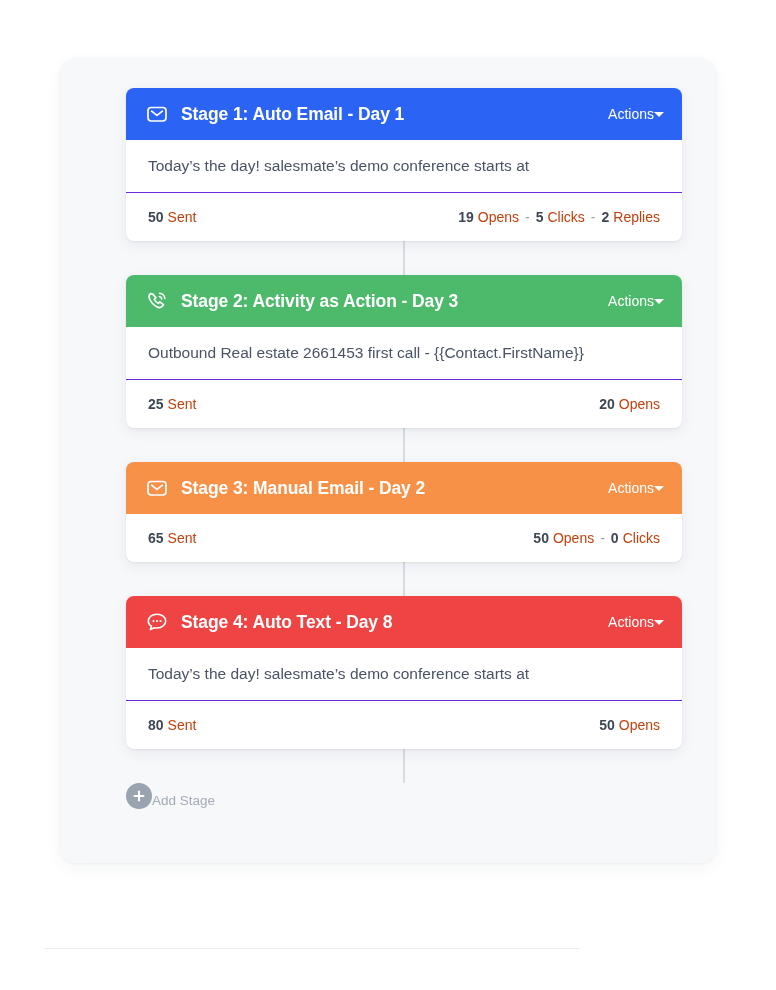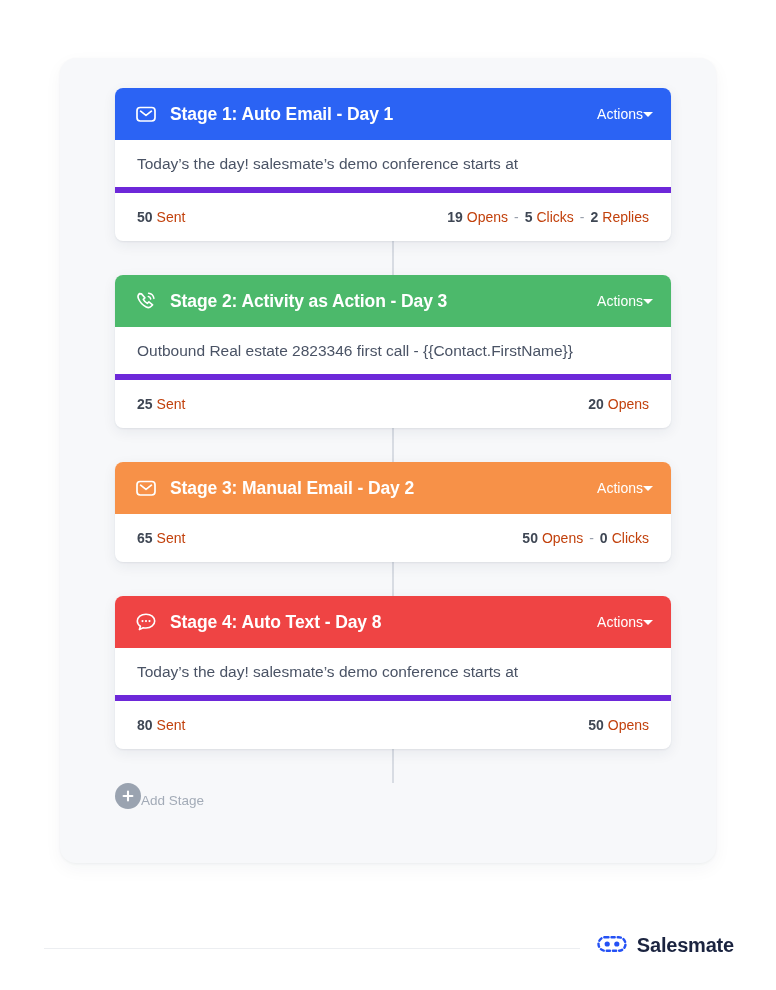--- a/index.html
+++ b/index.html
@@ -28,21 +28,21 @@
     width: 656px;
     height: 805px;
     background: #f7f8fa;
     border-radius: 16px;
     box-shadow: 0 1px 3px rgba(25, 35, 60, 0.05),
                 0 6px 18px rgba(25, 35, 60, 0.045);
   }
 
   .stage-list {
     position: absolute;
-    left: 5px;
+    left: 16px;
     top: 0;
     width: 656px;
     padding: 30px 50px 0 50px;
   }
 
   
   .connector {
     width: 2px;
     height: 34px;
     background: #d8dce3;
@@ -103,21 +103,21 @@
   }
 
   
   .stage-subject {
     height: 53px;
     display: flex;
     align-items: center;
     padding: 0 22px;
     font-size: 15.5px;
     color: #4a5365;
-    border-bottom: 6px solid #6d28d9;
+    border-bottom: 1px solid #6d28d9;
     white-space: nowrap;
     overflow: hidden;
   }
 
   .stage-stats {
     height: 48px;
     display: flex;
     align-items: center;
     justify-content: space-between;
     padding: 0 22px;
@@ -225,21 +225,21 @@
                 <path d="M13.6 3.3 A6.1 6.1 0 0 1 18.9 8.4" fill="none" stroke="#fff" stroke-width="1.5" stroke-linecap="round"></path>
                 <path d="M13.3 6.6 A3 3 0 0 1 15.7 9.0" fill="none" stroke="#fff" stroke-width="1.5" stroke-linecap="round"></path>
               </svg>
             </span>
             <span class="stage-title">Stage 2: Activity as Action - Day 3</span>
             <span class="actions-btn">
               <span>Actions</span>
               <span class="caret"></span>
             </span>
           </div>
-          <div class="stage-subject">Outbound Real estate 2823346 first call - {{Contact.FirstName}}</div>
+          <div class="stage-subject">Outbound Real estate 2661453 first call - {{Contact.FirstName}}</div>
           <div class="stage-stats">
             <span class="stat-left">
               <span class="stat-num">25</span>
               <span class="stat-lbl">Sent</span>
             </span>
             <span class="stat-right">
               <span class="stat-num">20</span>
               <span class="stat-lbl">Opens</span>
             </span>
           </div>
@@ -311,26 +311,14 @@
               </svg>
             </span>
           </span>
           <span class="add-label">Add Stage</span>
         </div>
       </div>
   </div>
 
   <div class="footer-divider"></div>
 
-  <div class="brand">
-    <span>
-      <svg width="30" height="18" viewBox="0 0 30 18">
-        <g fill="none" stroke="#2451f5" stroke-width="2.4" stroke-linecap="round" stroke-dasharray="3.2 3.0">
-          <rect x="1.5" y="2.2" width="27" height="13.6" rx="6.8"></rect>
-        </g>
-        <circle cx="10.2" cy="9" r="2.6" fill="#2451f5"></circle>
-        <circle cx="19.8" cy="9" r="2.6" fill="#2451f5"></circle>
-      </svg>
-    </span>
-    <span class="brand-name">Salesmate</span>
-  </div>
 
 </div>
 
 </body></html>

